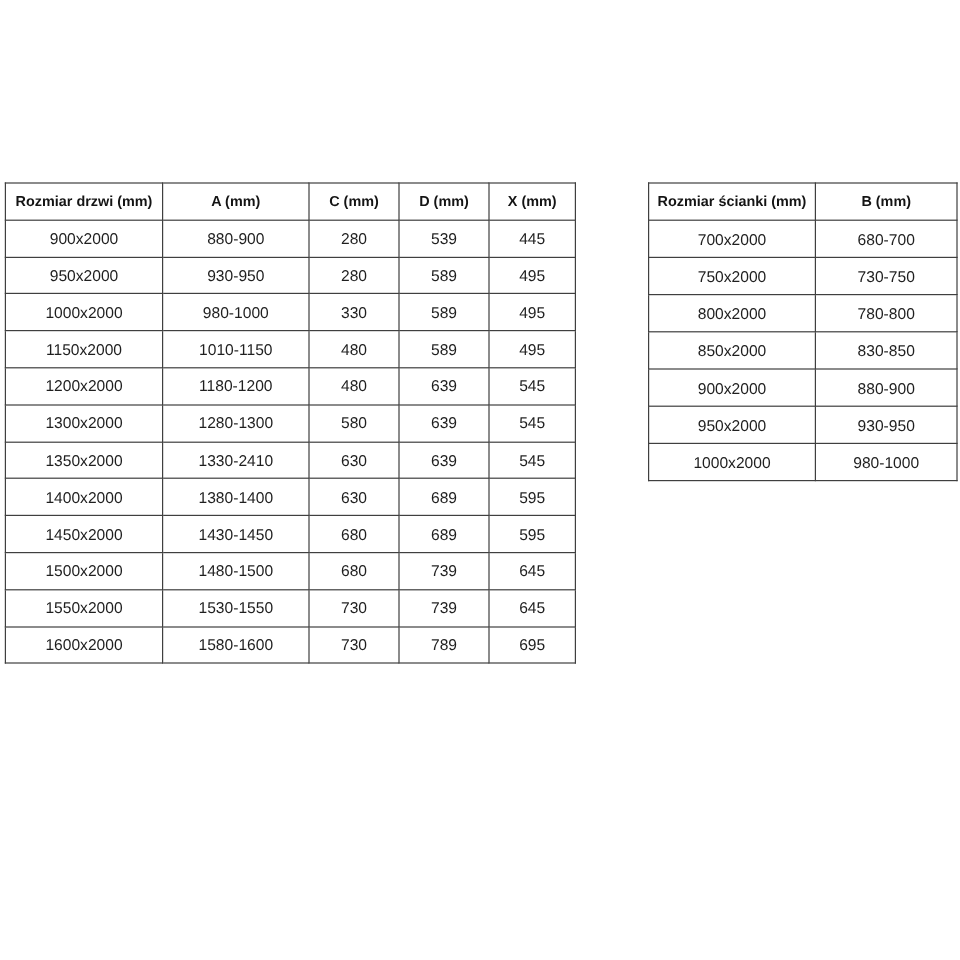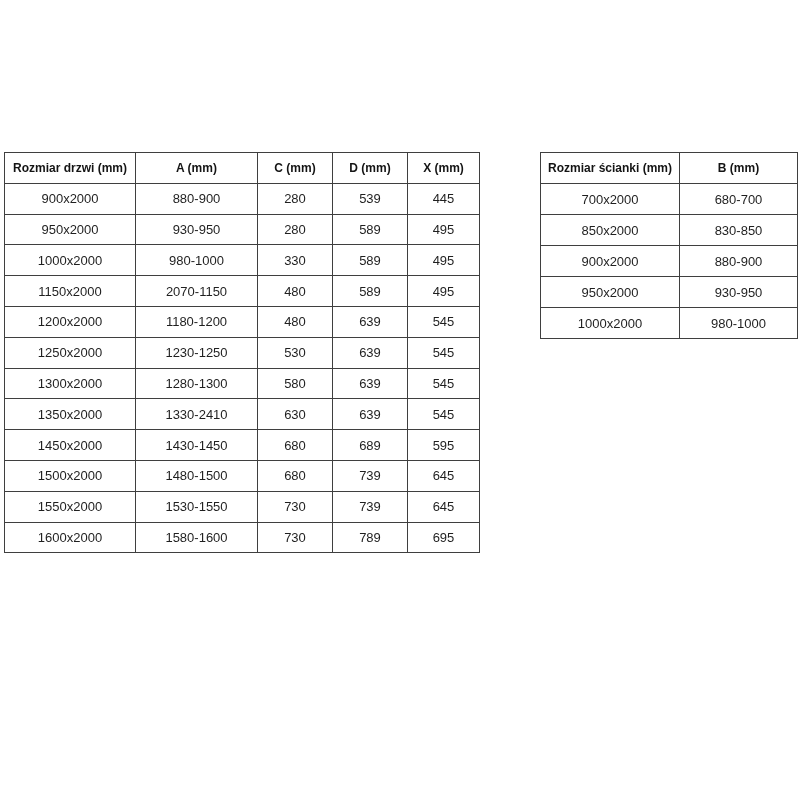--- a/index.html
+++ b/index.html
@@ -104,52 +104,52 @@
         </tr>
         <tr>
           <td>1000x2000</td>
           <td>980-1000</td>
           <td>330</td>
           <td>589</td>
           <td>495</td>
         </tr>
         <tr>
           <td>1150x2000</td>
-          <td>2070-1150</td>
+          <td>1010-1150</td>
           <td>480</td>
           <td>589</td>
           <td>495</td>
         </tr>
         <tr>
           <td>1200x2000</td>
           <td>1180-1200</td>
           <td>480</td>
           <td>639</td>
           <td>545</td>
         </tr>
         <tr>
-          <td>1250x2000</td>
-          <td>1230-1250</td>
-          <td>530</td>
-          <td>639</td>
-          <td>545</td>
-        </tr>
-        <tr>
           <td>1300x2000</td>
           <td>1280-1300</td>
           <td>580</td>
           <td>639</td>
           <td>545</td>
         </tr>
         <tr>
           <td>1350x2000</td>
           <td>1330-2410</td>
           <td>630</td>
           <td>639</td>
           <td>545</td>
+        </tr>
+        <tr>
+          <td>1400x2000</td>
+          <td>1380-1400</td>
+          <td>630</td>
+          <td>689</td>
+          <td>595</td>
         </tr>
         <tr>
           <td>1450x2000</td>
           <td>1430-1450</td>
           <td>680</td>
           <td>689</td>
           <td>595</td>
         </tr>
         <tr>
           <td>1500x2000</td>
@@ -185,20 +185,28 @@
         <th>Rozmiar ścianki (mm)</th>
         <th>B (mm)</th>
       </tr>
     </thead>
     <tbody id="wall-table-body">
         <tr>
           <td>700x2000</td>
           <td>680-700</td>
         </tr>
         <tr>
+          <td>750x2000</td>
+          <td>730-750</td>
+        </tr>
+        <tr>
+          <td>800x2000</td>
+          <td>780-800</td>
+        </tr>
+        <tr>
           <td>850x2000</td>
           <td>830-850</td>
         </tr>
         <tr>
           <td>900x2000</td>
           <td>880-900</td>
         </tr>
         <tr>
           <td>950x2000</td>
           <td>930-950</td>

